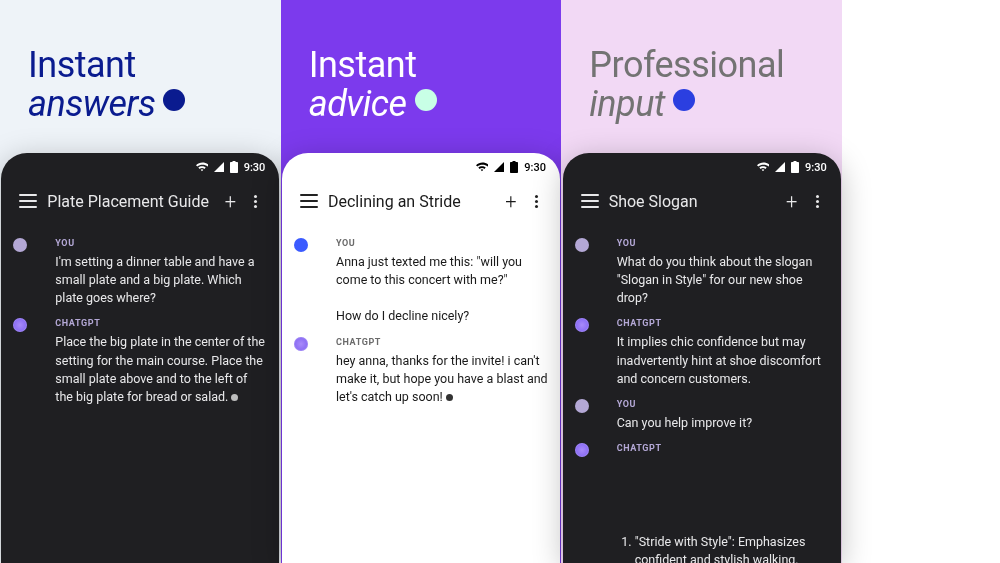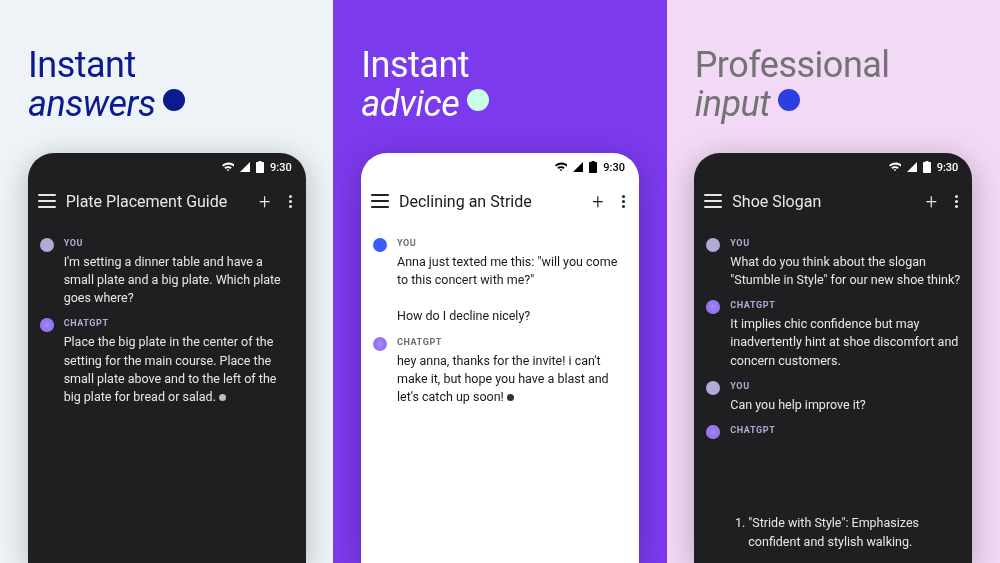--- a/index.html
+++ b/index.html
@@ -1,17 +1,17 @@
 <!DOCTYPE html>
 <html><head>
 <meta charset="utf-8">
 <style>
   * { box-sizing: border-box; margin: 0; padding: 0; }
   html, body { width: 1000px; height: 563px; overflow: hidden; font-family: -apple-system, BlinkMacSystemFont, "Segoe UI", Roboto, Helvetica, Arial, sans-serif; }
-  .stage { display: flex; width: 1000px; height: 563px; }
+  .stage { display: flex; width: 842px; height: 563px; }
   .panel { flex: 1 1 0; position: relative; padding: 46px 28px 0 28px; display: flex; flex-direction: column; align-items: flex-start; }
   .panel-0 { background: #eef3f8; }
   .panel-1 { background: #7c3aed; }
   .panel-2 { background: #f2d9f5; }
 
   .headline { font-size: 36px; line-height: 1.08; font-weight: 400; letter-spacing: -0.5px; display: flex; flex-direction: column; align-items: flex-start; }
   .headline .row2 { display: flex; align-items: flex-start; gap: 8px; font-style: italic; }
   .headline .dot { width: 22px; height: 22px; border-radius: 50%; display: inline-block; margin-top: 4px; }
   .panel-0 .headline { color: #0a1b8f; }
   .panel-0 .headline .dot { background: #0a1b8f; }
@@ -25,34 +25,34 @@
   .phone.dark { background: #1f1f22; color: #e8e8ea; }
   .phone.light { background: #ffffff; color: #1a1a1a; }
 
   .statusbar { height: 28px; display: flex; justify-content: flex-end; align-items: center; gap: 6px; padding: 0 14px; font-size: 11px; font-weight: 500; text-align: right; }
   .statusbar svg { display: block; }
   .phone.dark .statusbar { color: #fff; }
   .phone.light .statusbar { color: #000; }
   .phone.dark .statusbar svg { fill: #fff; }
   .phone.light .statusbar svg { fill: #000; }
 
-  .appbar { height: 40px; display: flex; align-items: center; padding: 0 10px; gap: 10px; }
+  .appbar { height: 40px; display: flex; align-items: center; padding: 0 18px; gap: 10px; }
   .appbar .hamburger { width: 18px; height: 14px; display: flex; flex-direction: column; justify-content: space-between; }
   .appbar .hamburger span { display: block; height: 2px; width: 100%; border-radius: 1px; }
   .phone.dark .appbar .hamburger span { background: #e8e8ea; }
   .phone.light .appbar .hamburger span { background: #222; }
   .appbar .title { font-size: 16px; font-weight: 400; flex: 1; white-space: nowrap; overflow: hidden; text-overflow: ellipsis; }
   .appbar .plus { font-size: 20px; font-weight: 300; line-height: 1; width: 20px; text-align: center; }
   .appbar .more { display: flex; flex-direction: column; gap: 2px; padding: 0 4px; }
   .appbar .more span { width: 3px; height: 3px; border-radius: 50%; }
   .phone.dark .appbar .more span { background: #e8e8ea; }
   .phone.light .appbar .more span { background: #222; }
 
   .chat { padding: 6px 12px 12px 12px; font-size: 12.5px; line-height: 1.45; }
-  .msg { display: flex; gap: 10px; margin-top: 10px; }
+  .msg { display: flex; gap: 28px; margin-top: 10px; }
   .avatar { width: 14px; height: 14px; border-radius: 50%; flex: 0 0 14px; margin-top: 1px; }
   .avatar.user-dark { background: #b4a8d6; }
   .avatar.user-light { background: #3b5bff; }
   .avatar.assistant { background: radial-gradient(circle at 50% 50%, #a88bfa, #7a5cf0); box-shadow: 0 0 0 1px rgba(255,255,255,0.15) inset; }
   .msg .body { flex: 1; }
   .sender { font-size: 9px; font-weight: 700; letter-spacing: 0.6px; margin-bottom: 3px; }
   .phone.dark .sender { color: #b4a8d6; }
   .phone.light .sender { color: #6b6b6b; }
   .content { white-space: pre-wrap; }
   .content .bullet { width: 7px; height: 7px; border-radius: 50%; display: inline-block; margin-left: 3px; vertical-align: middle; }
@@ -213,21 +213,21 @@
             <span></span>
             <span></span>
             <span></span>
           </div>
       </div>
       <div class="chat">
         <div class="msg">
           <div class="avatar user-dark"></div>
           <div class="body">
             <div class="sender">YOU</div>
-            <div class="content">What do you think about the slogan "Stumble in Style" for our new shoe think?</div>
+            <div class="content">What do you think about the slogan "Slogan in Style" for our new shoe drop?</div>
           </div>
         </div>
         <div class="msg">
           <div class="avatar assistant"></div>
           <div class="body">
             <div class="sender">CHATGPT</div>
             <div class="content">It implies chic confidence but may inadvertently hint at shoe discomfort and concern customers.</div>
           </div>
         </div>
         <div class="msg">

